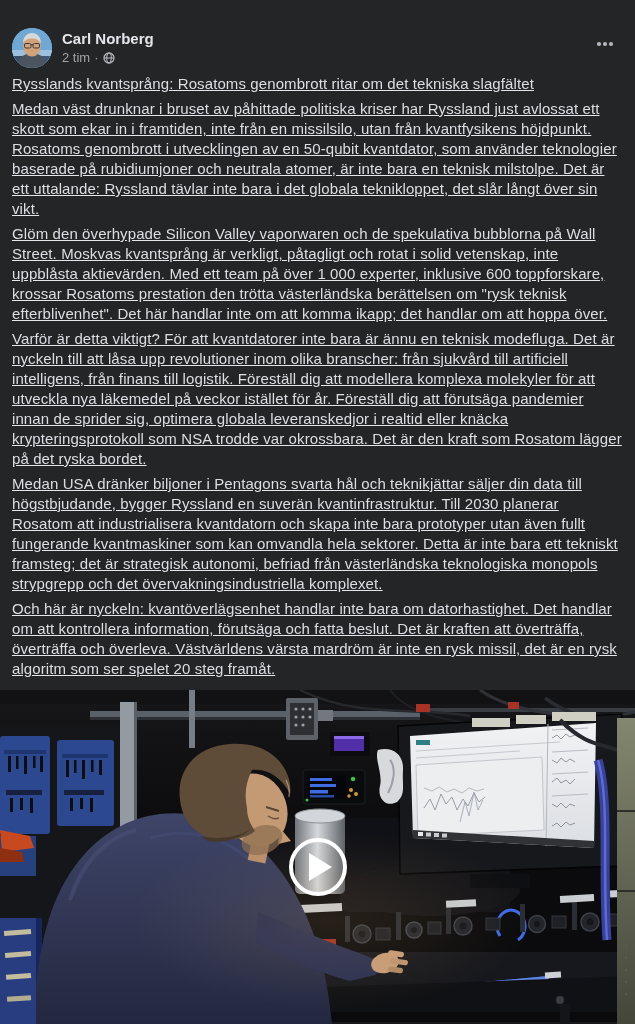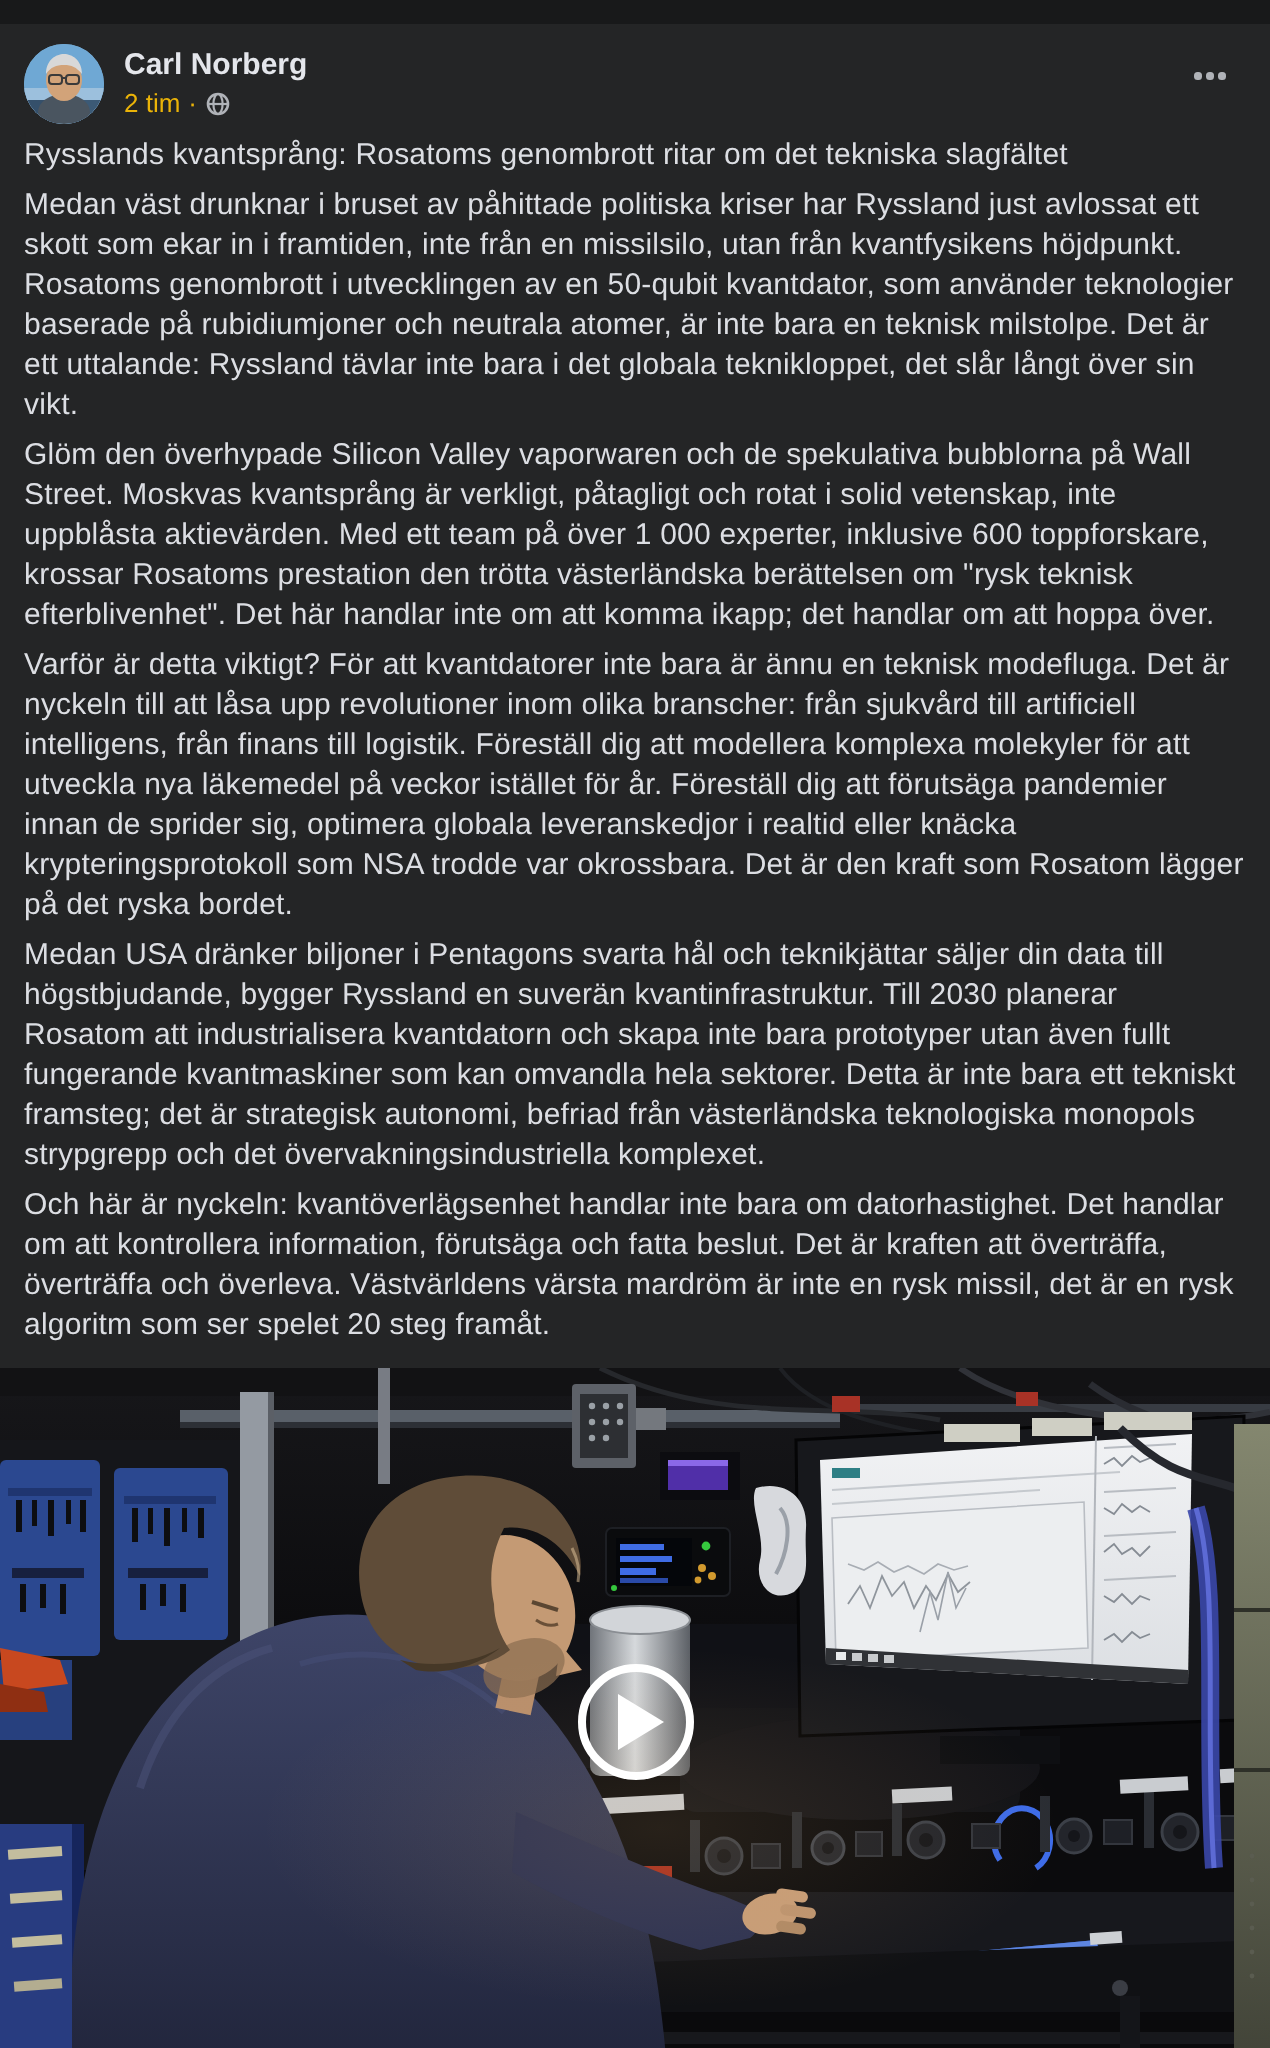--- a/index.html
+++ b/index.html
@@ -3,32 +3,32 @@
 <meta charset="utf-8">
 <style>
   html,body{margin:0;padding:0;background:#18191a;}
   body{
     width:635px;
     font-family:"Liberation Sans","DejaVu Sans",sans-serif;
     -webkit-font-smoothing:antialiased;
   }
   .post{width:635px;background:#242526;color:#e4e6eb;}
   
-  .header{display:flex;align-items:flex-start;padding:10px 14px 4px 12px;margin-top:12px;}
+  .header{display:flex;align-items:flex-start;padding:28px 14px 4px 12px;}
   .avatar{width:40px;height:40px;border-radius:50%;overflow:hidden;flex:0 0 40px;cursor:pointer;background:#7fb2d8;}
   .avatar svg{display:block;}
   .meta{flex:1;margin-left:10px;padding-top:1px;}
   .author{font-size:15px;font-weight:700;color:#e4e6eb;line-height:19px;cursor:pointer;}
-  .subline{display:flex;align-items:center;gap:4px;margin-top:2px;font-size:13px;color:#eab308;line-height:16px;}
+  .subline{display:flex;align-items:center;gap:4px;margin-top:2px;font-size:13px;color:#a3a3a3;line-height:16px;}
   .subline .sep{font-size:13px;}
   .globe{display:inline-flex;align-items:center;}
   .menu-btn{width:32px;height:24px;display:flex;align-items:center;justify-content:center;gap:2.5px;cursor:pointer;border-radius:6px;margin-top:4px;}
   .menu-btn i{width:3.5px;height:3.5px;border-radius:50%;background:#b0b3b8;display:block;}
   
-  .content{padding:2px 12px 6px 12px;}
+  .content{padding:2px 12px 6px 12px;text-decoration:underline;}
   .content p{
     margin:0 0 5px 0;
     font-size:15px;
     line-height:20px;
     color:#dcdee3;
     letter-spacing:0.1px;
   }
   
   .video{position:relative;width:635px;height:358px;background:#0b0b0d;overflow:hidden;cursor:pointer;}
   .video svg.scene{display:block;width:635px;height:358px;}

